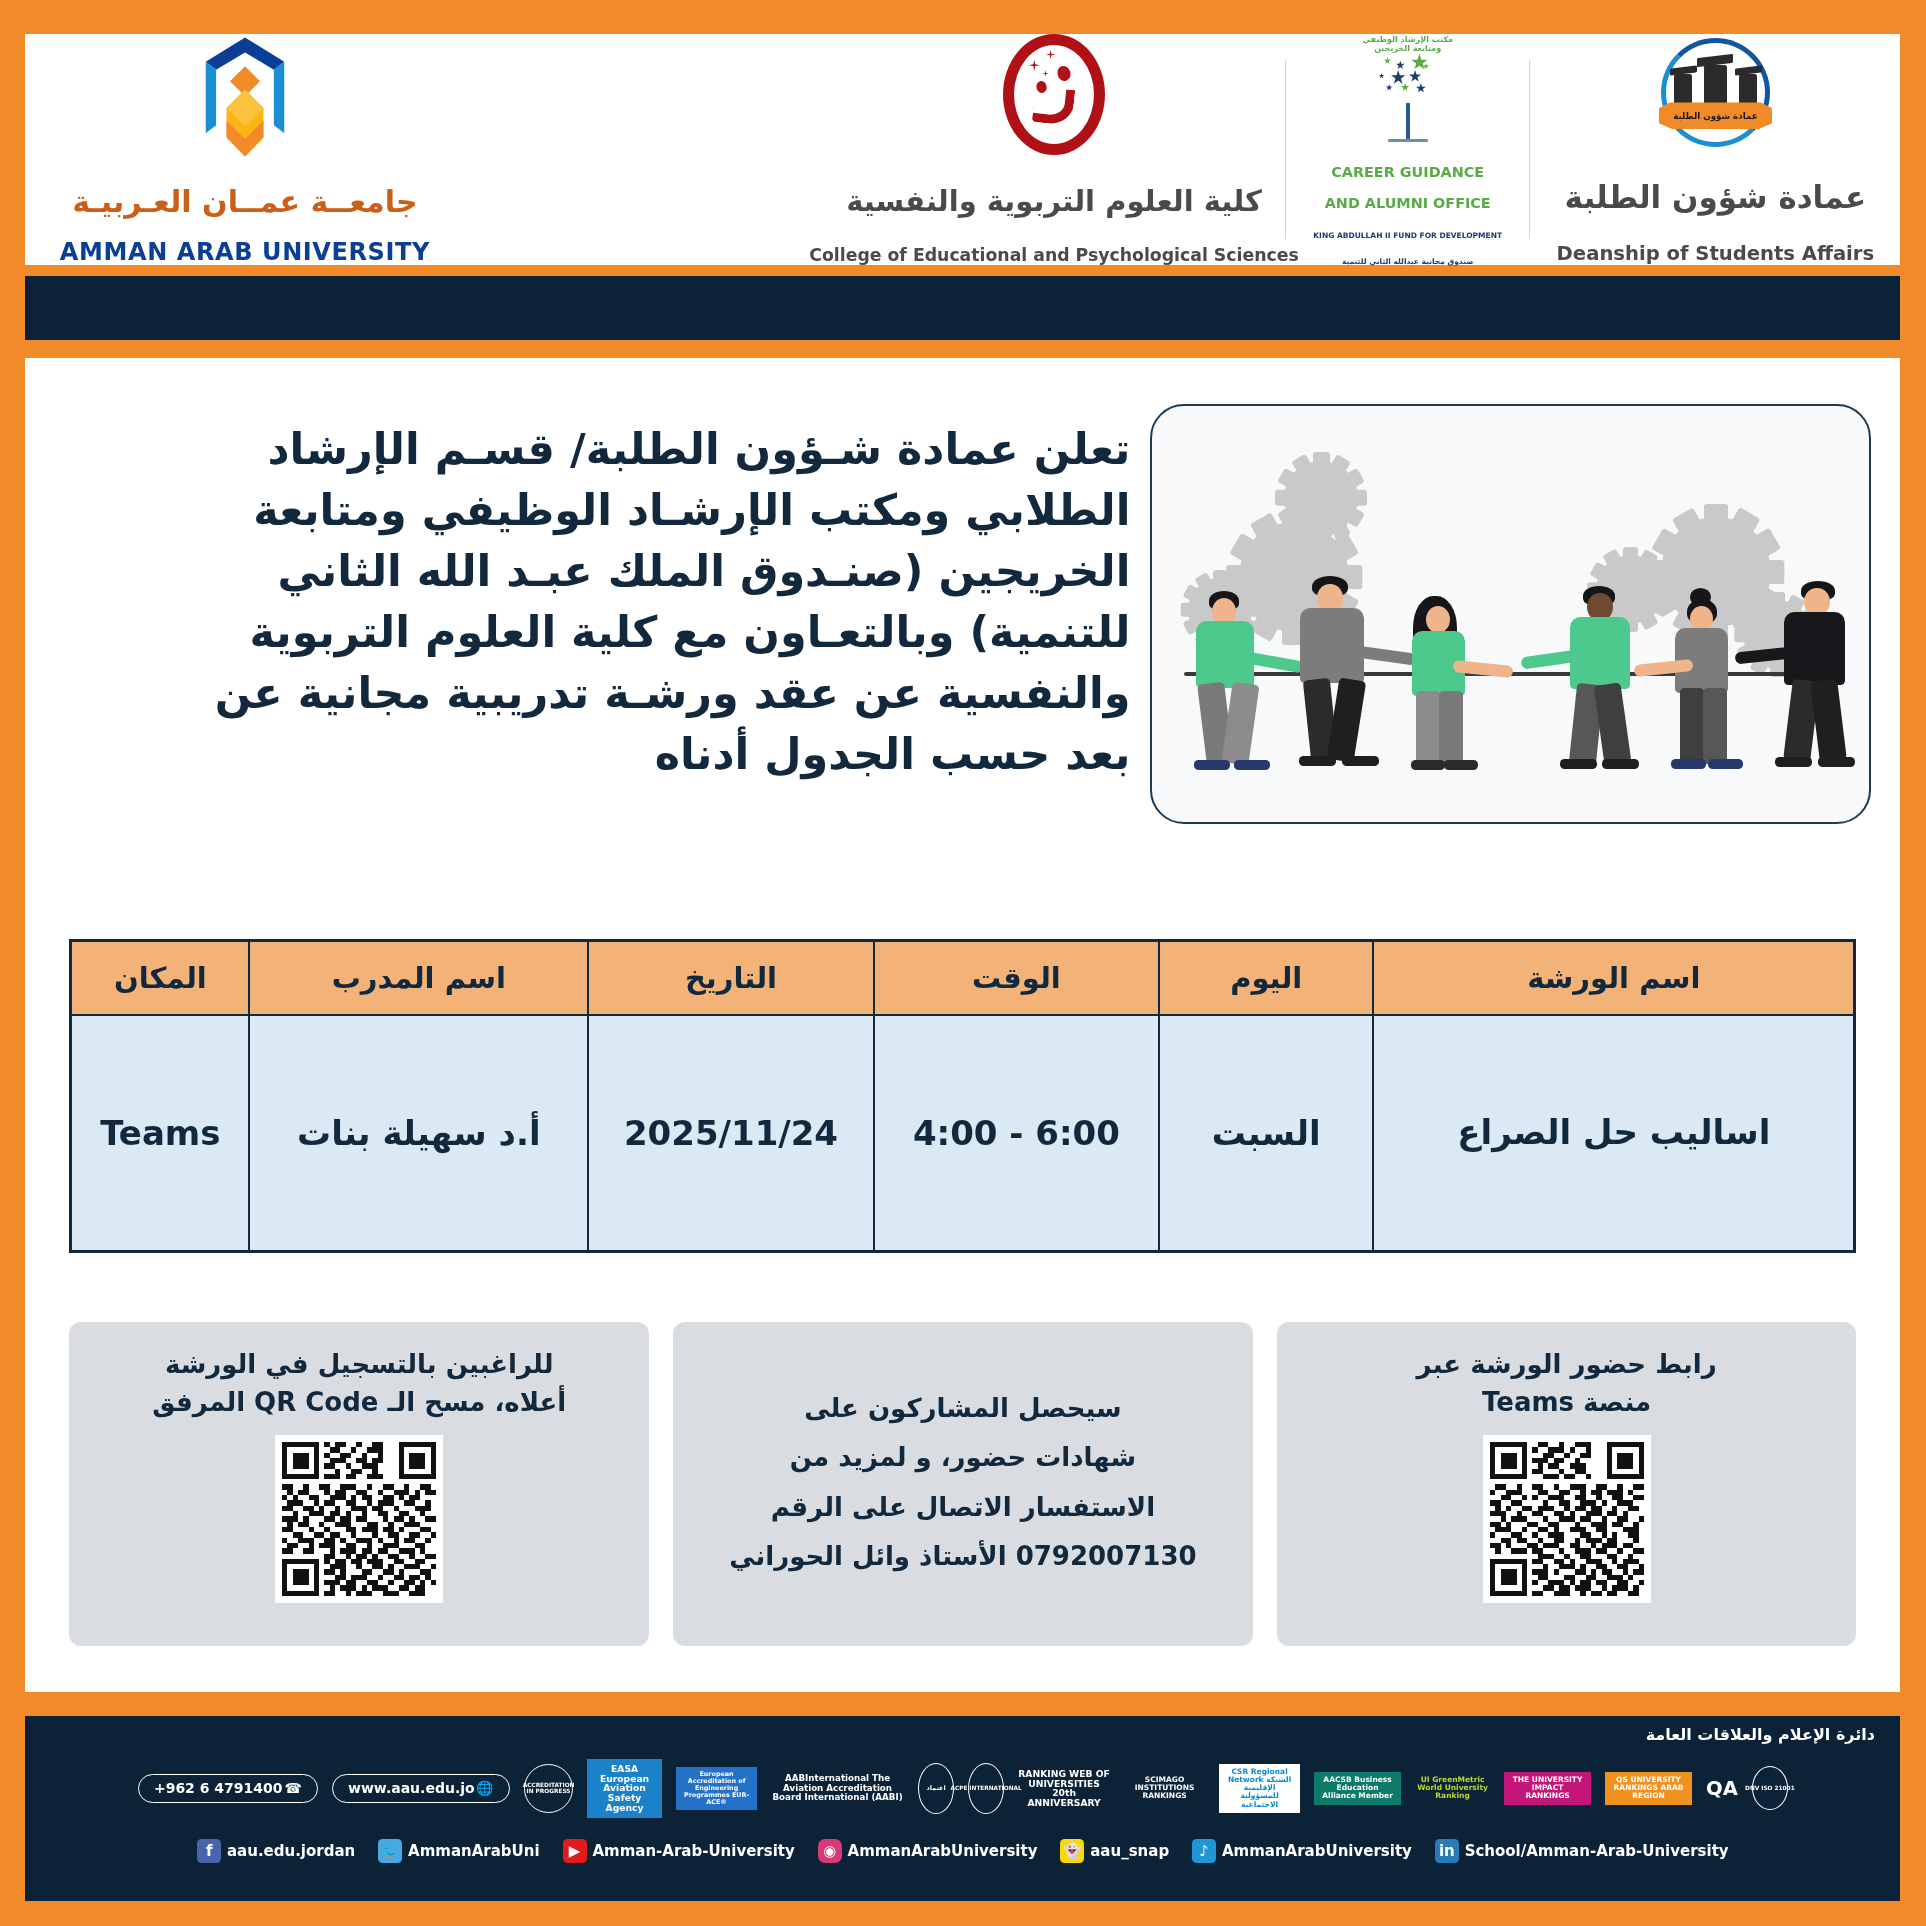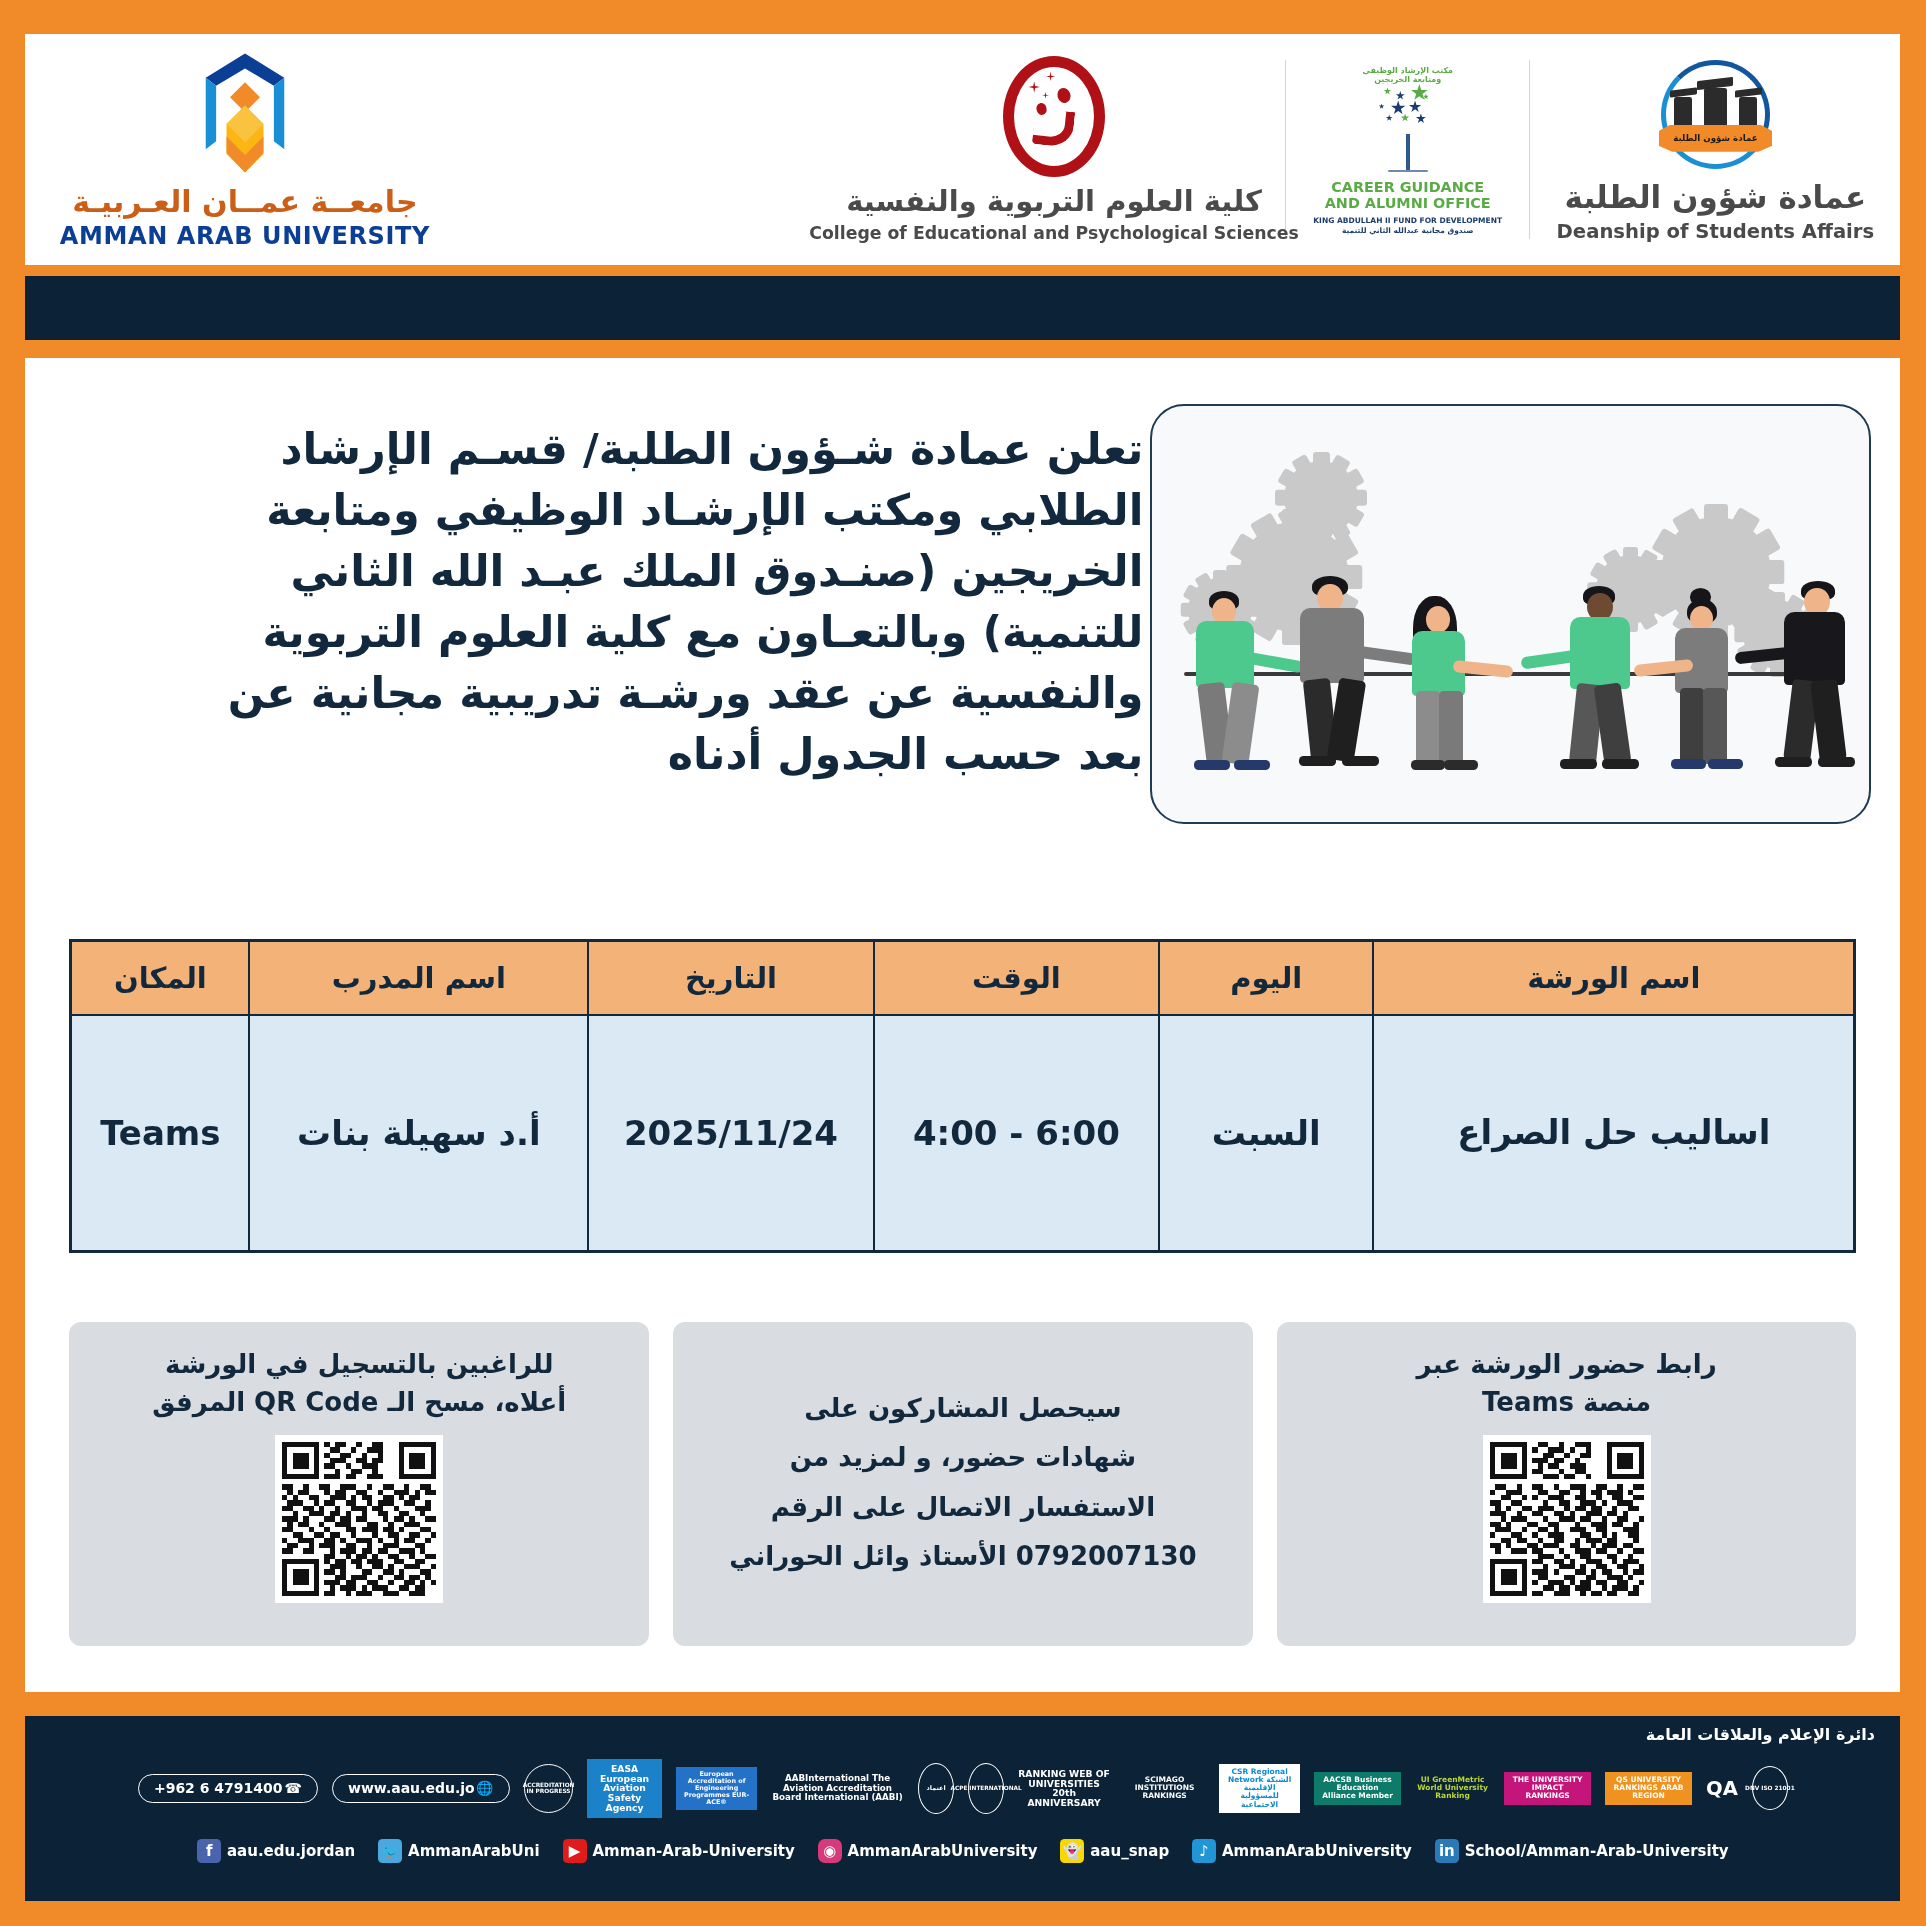--- a/index.html
+++ b/index.html
@@ -20,21 +20,21 @@
   .logo-bar {
     position: absolute;
     left: 25.4px; top: 34px;
     width: 1875px; height: 231px;
     background: #ffffff;
     display: flex;
     align-items: center;
   }
   .logo-cell {
     display: flex; flex-direction: column;
-    align-items: center; justify-content: center;
+    align-items: center; justify-content: space-between;
     height: 100%;
     padding: 0 15px;
   }
   .vdiv { width: 1.2px; height: 179px; background: #d4d4d4; }
 
   .logo-mark { display: flex; align-items: center; justify-content: center; }
   .logo-ar {
     font-weight: 700; color: #4a4a4a;
     line-height: 1; white-space: nowrap; direction: rtl;
   }
@@ -110,21 +110,21 @@
   .body-card {
     position: absolute; left: 25.4px; top: 358px;
     width: 1875px; height: 1334px;
     background: #ffffff;
   }
 
   
   .hero {
     position: absolute; left: 0; top: 46px; width: 100%;
     display: flex; flex-direction: row-reverse;
-    align-items: flex-start; gap: 7px;
+    align-items: flex-start; gap: 20px;
     padding: 0 29px;
   }
   .headline {
     flex: 1 1 auto;
     direction: rtl; text-align: right;
     color: #12283d;
     font-size: 43px; line-height: 1.42;
     font-weight: 700;
     letter-spacing: -0.3px;
     padding-top: 15px;

